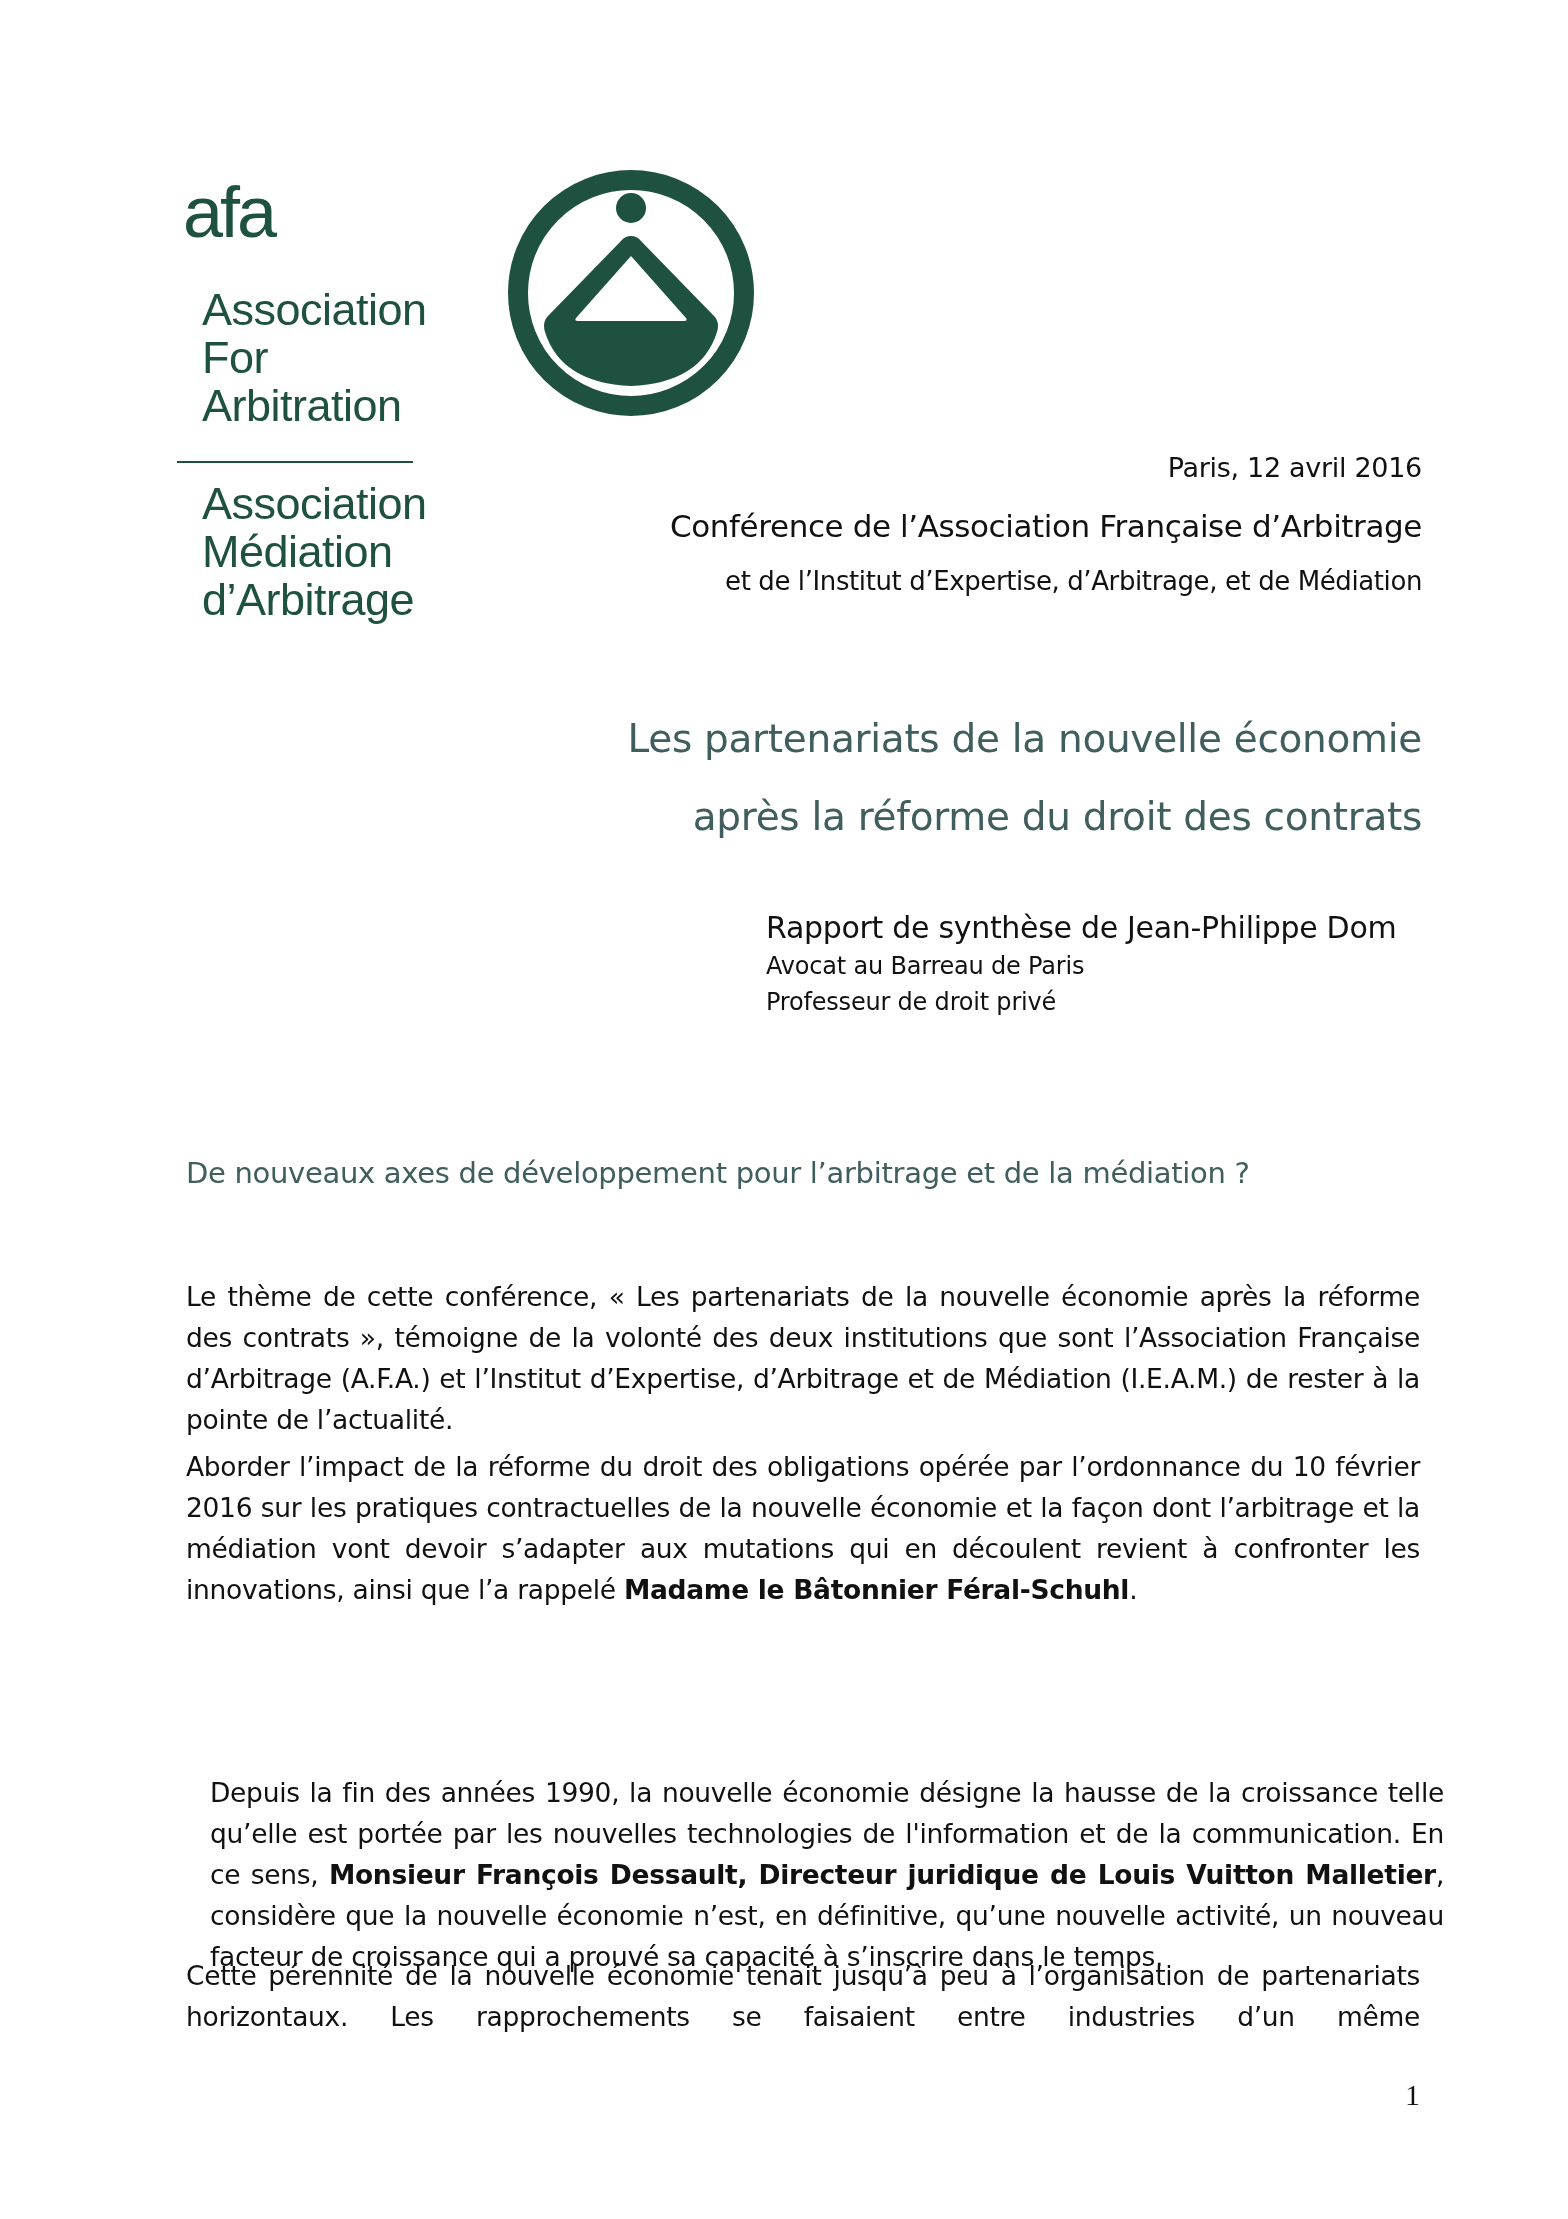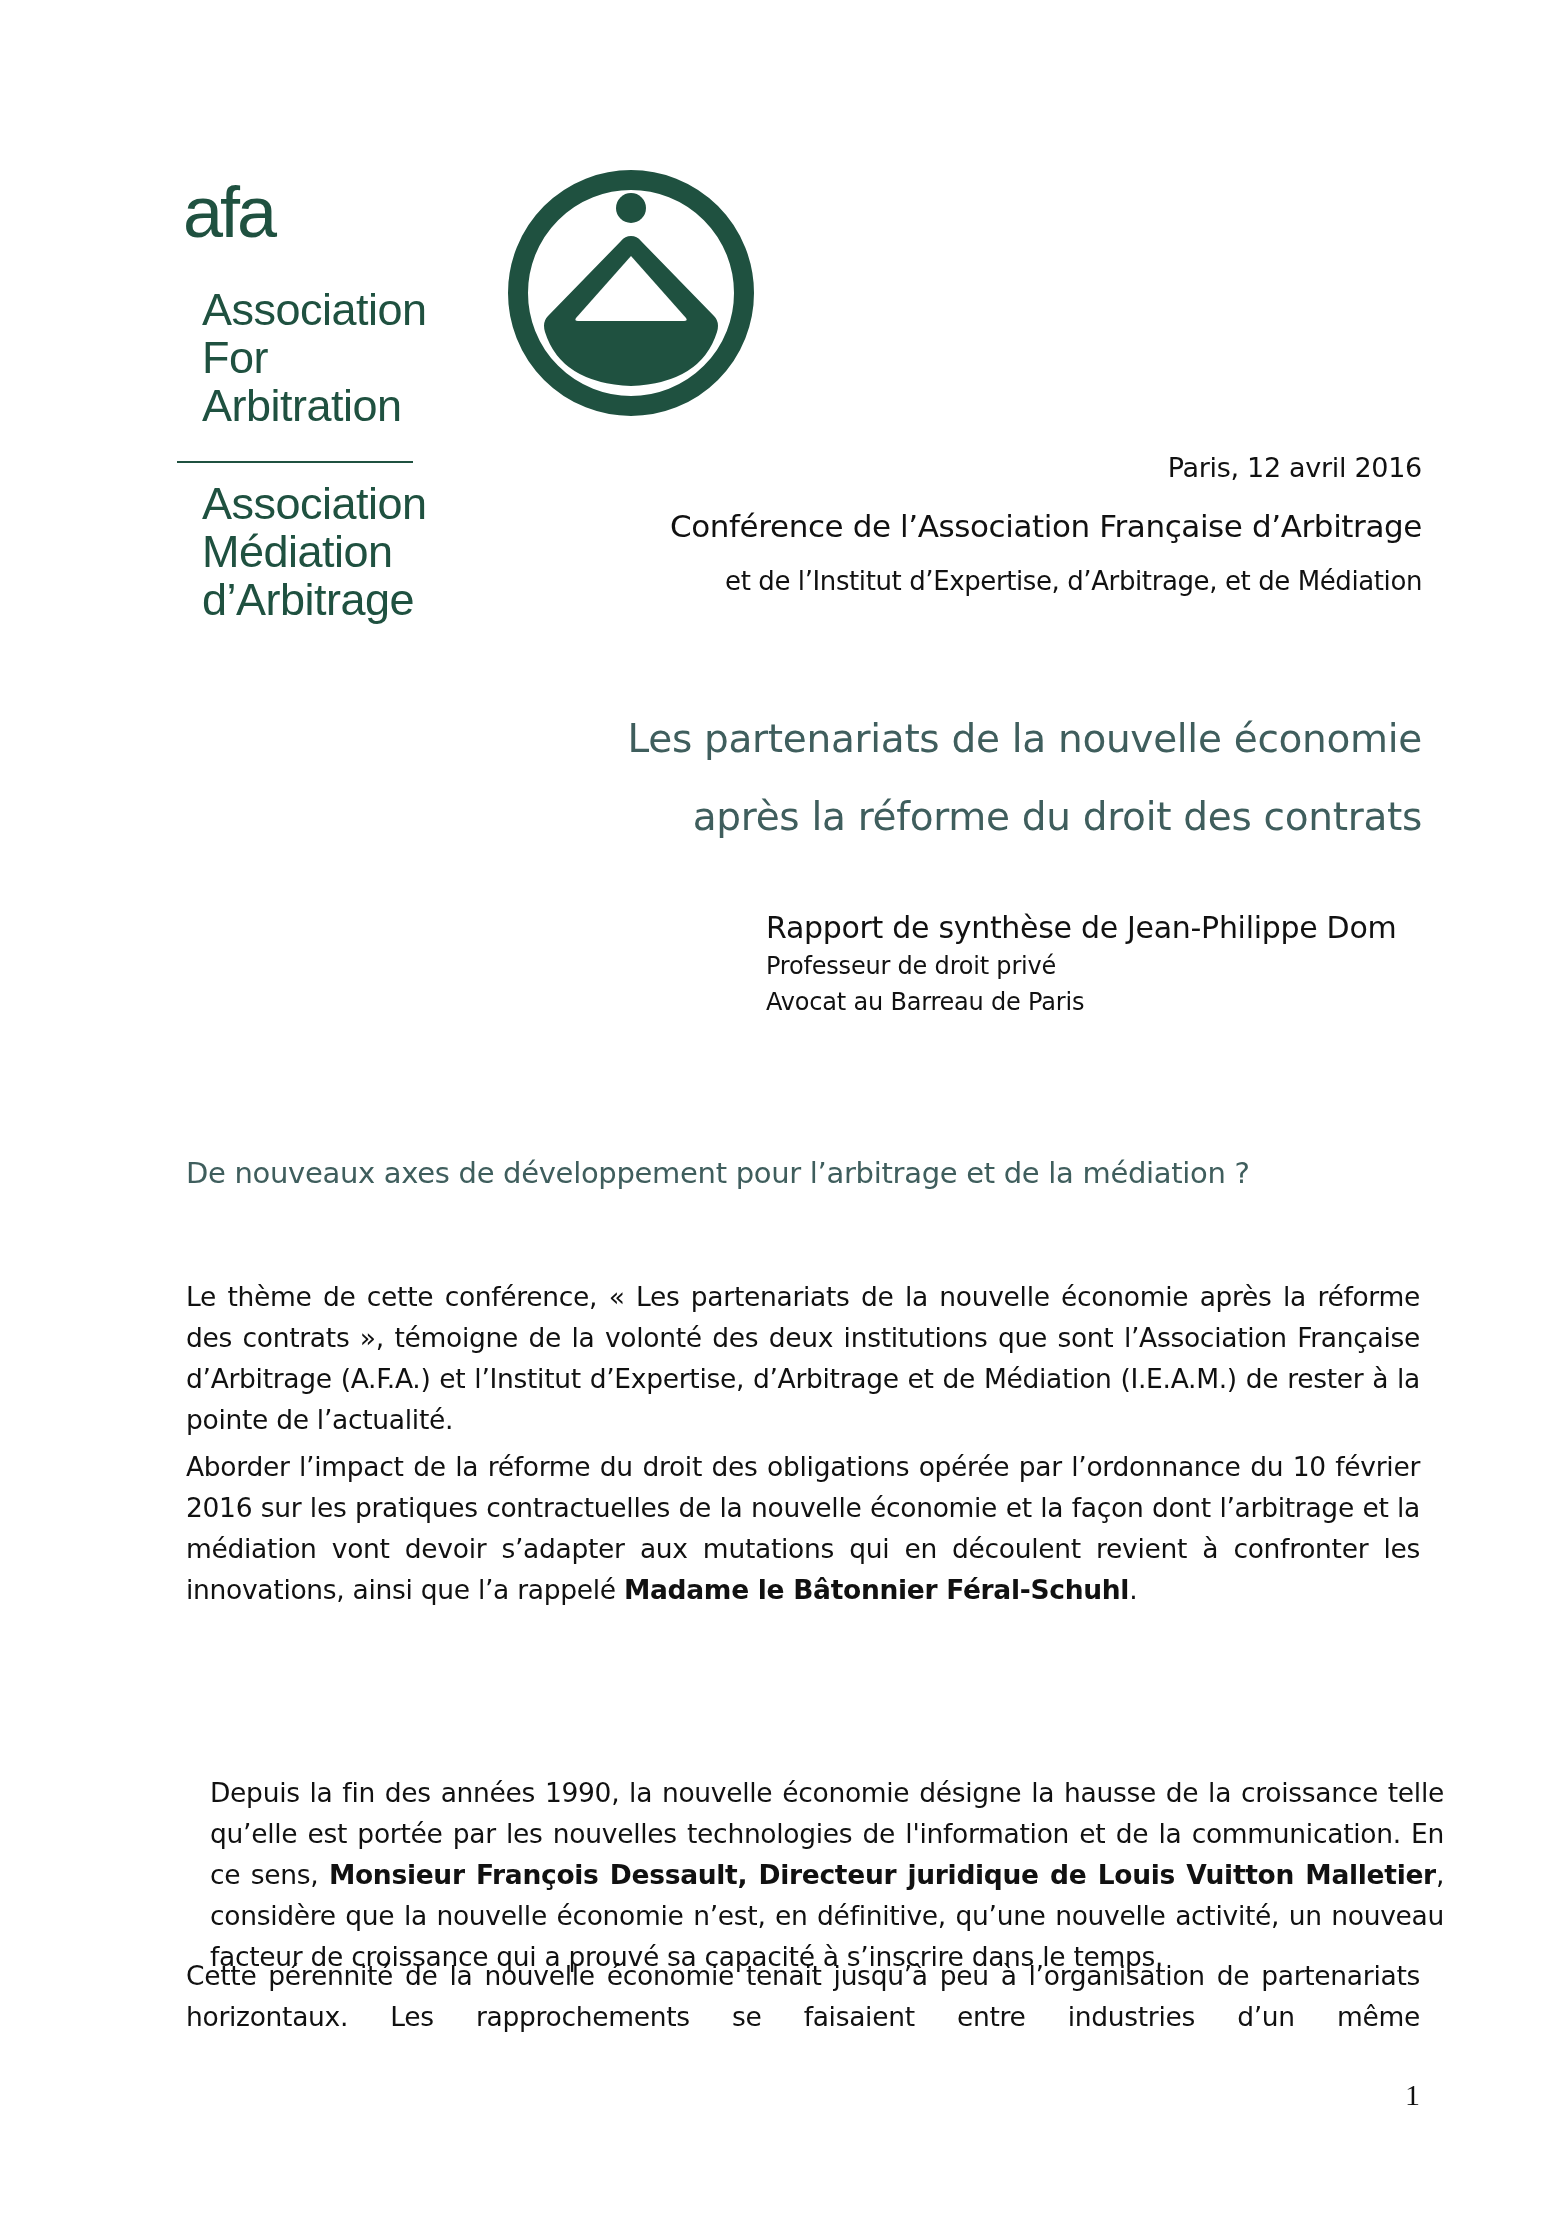--- a/index.html
+++ b/index.html
@@ -65,22 +65,22 @@
 
 <div class="abs right-col date">Paris, 12 avril 2016</div>
 <div class="abs right-col conf1">Conférence de l’Association Française d’Arbitrage</div>
 <div class="abs right-col conf2">et de l’Institut d’Expertise, d’Arbitrage, et de Médiation</div>
 
 <div class="abs right-col title title1">Les partenariats de la nouvelle économie</div>
 <div class="abs right-col title title2">après la réforme du droit des contrats</div>
 
 <div class="abs author-block">
   <span class="rapport">Rapport de synthèse de Jean-Philippe Dom</span>
+  <span class="subline">Avocat au Barreau de Paris</span>
   <span class="subline">Professeur de droit privé</span>
-  <span class="subline">Avocat au Barreau de Paris</span>
 </div>
 
 <div class="abs section-head">De nouveaux axes de développement pour l’arbitrage et de la médiation ?</div>
 
 <p class="abs body-text p1"><span>Le thème de cette conférence, « Les partenariats de la nouvelle économie après la réforme des contrats », témoigne de la volonté des deux institutions que sont l’Association Française d’Arbitrage (A.F.A.) et l’Institut d’Expertise, d’Arbitrage et de Médiation (I.E.A.M.) de rester à la pointe de l’actualité.</span></p>
 <p class="abs body-text p2"><span>Aborder l’impact de la réforme du droit des obligations opérée par l’ordonnance du 10 février 2016 sur les pratiques contractuelles de la nouvelle économie et la façon dont l’arbitrage et la médiation vont devoir s’adapter aux mutations qui en découlent revient à confronter les innovations, ainsi que l’a rappelé </span><b>Madame le Bâtonnier Féral-Schuhl</b><span>.</span></p>
 <p class="abs body-text p3"><span>Depuis la fin des années 1990, la nouvelle économie désigne la hausse de la croissance telle qu’elle est portée par les nouvelles technologies de l'information et de la communication. En ce sens, </span><b>Monsieur François Dessault, Directeur juridique de Louis Vuitton Malletier</b><span>, considère que la nouvelle économie n’est, en définitive, qu’une nouvelle activité, un nouveau facteur de croissance qui a prouvé sa capacité à s’inscrire dans le temps.</span></p>
 <p class="abs body-text p4" style="text-align-last: justify;"><span>Cette pérennité de la nouvelle économie tenait jusqu’à peu à l’organisation de partenariats horizontaux. Les rapprochements se faisaient entre industries d’un même</span></p>
 
 <div class="abs page-num">1</div>

